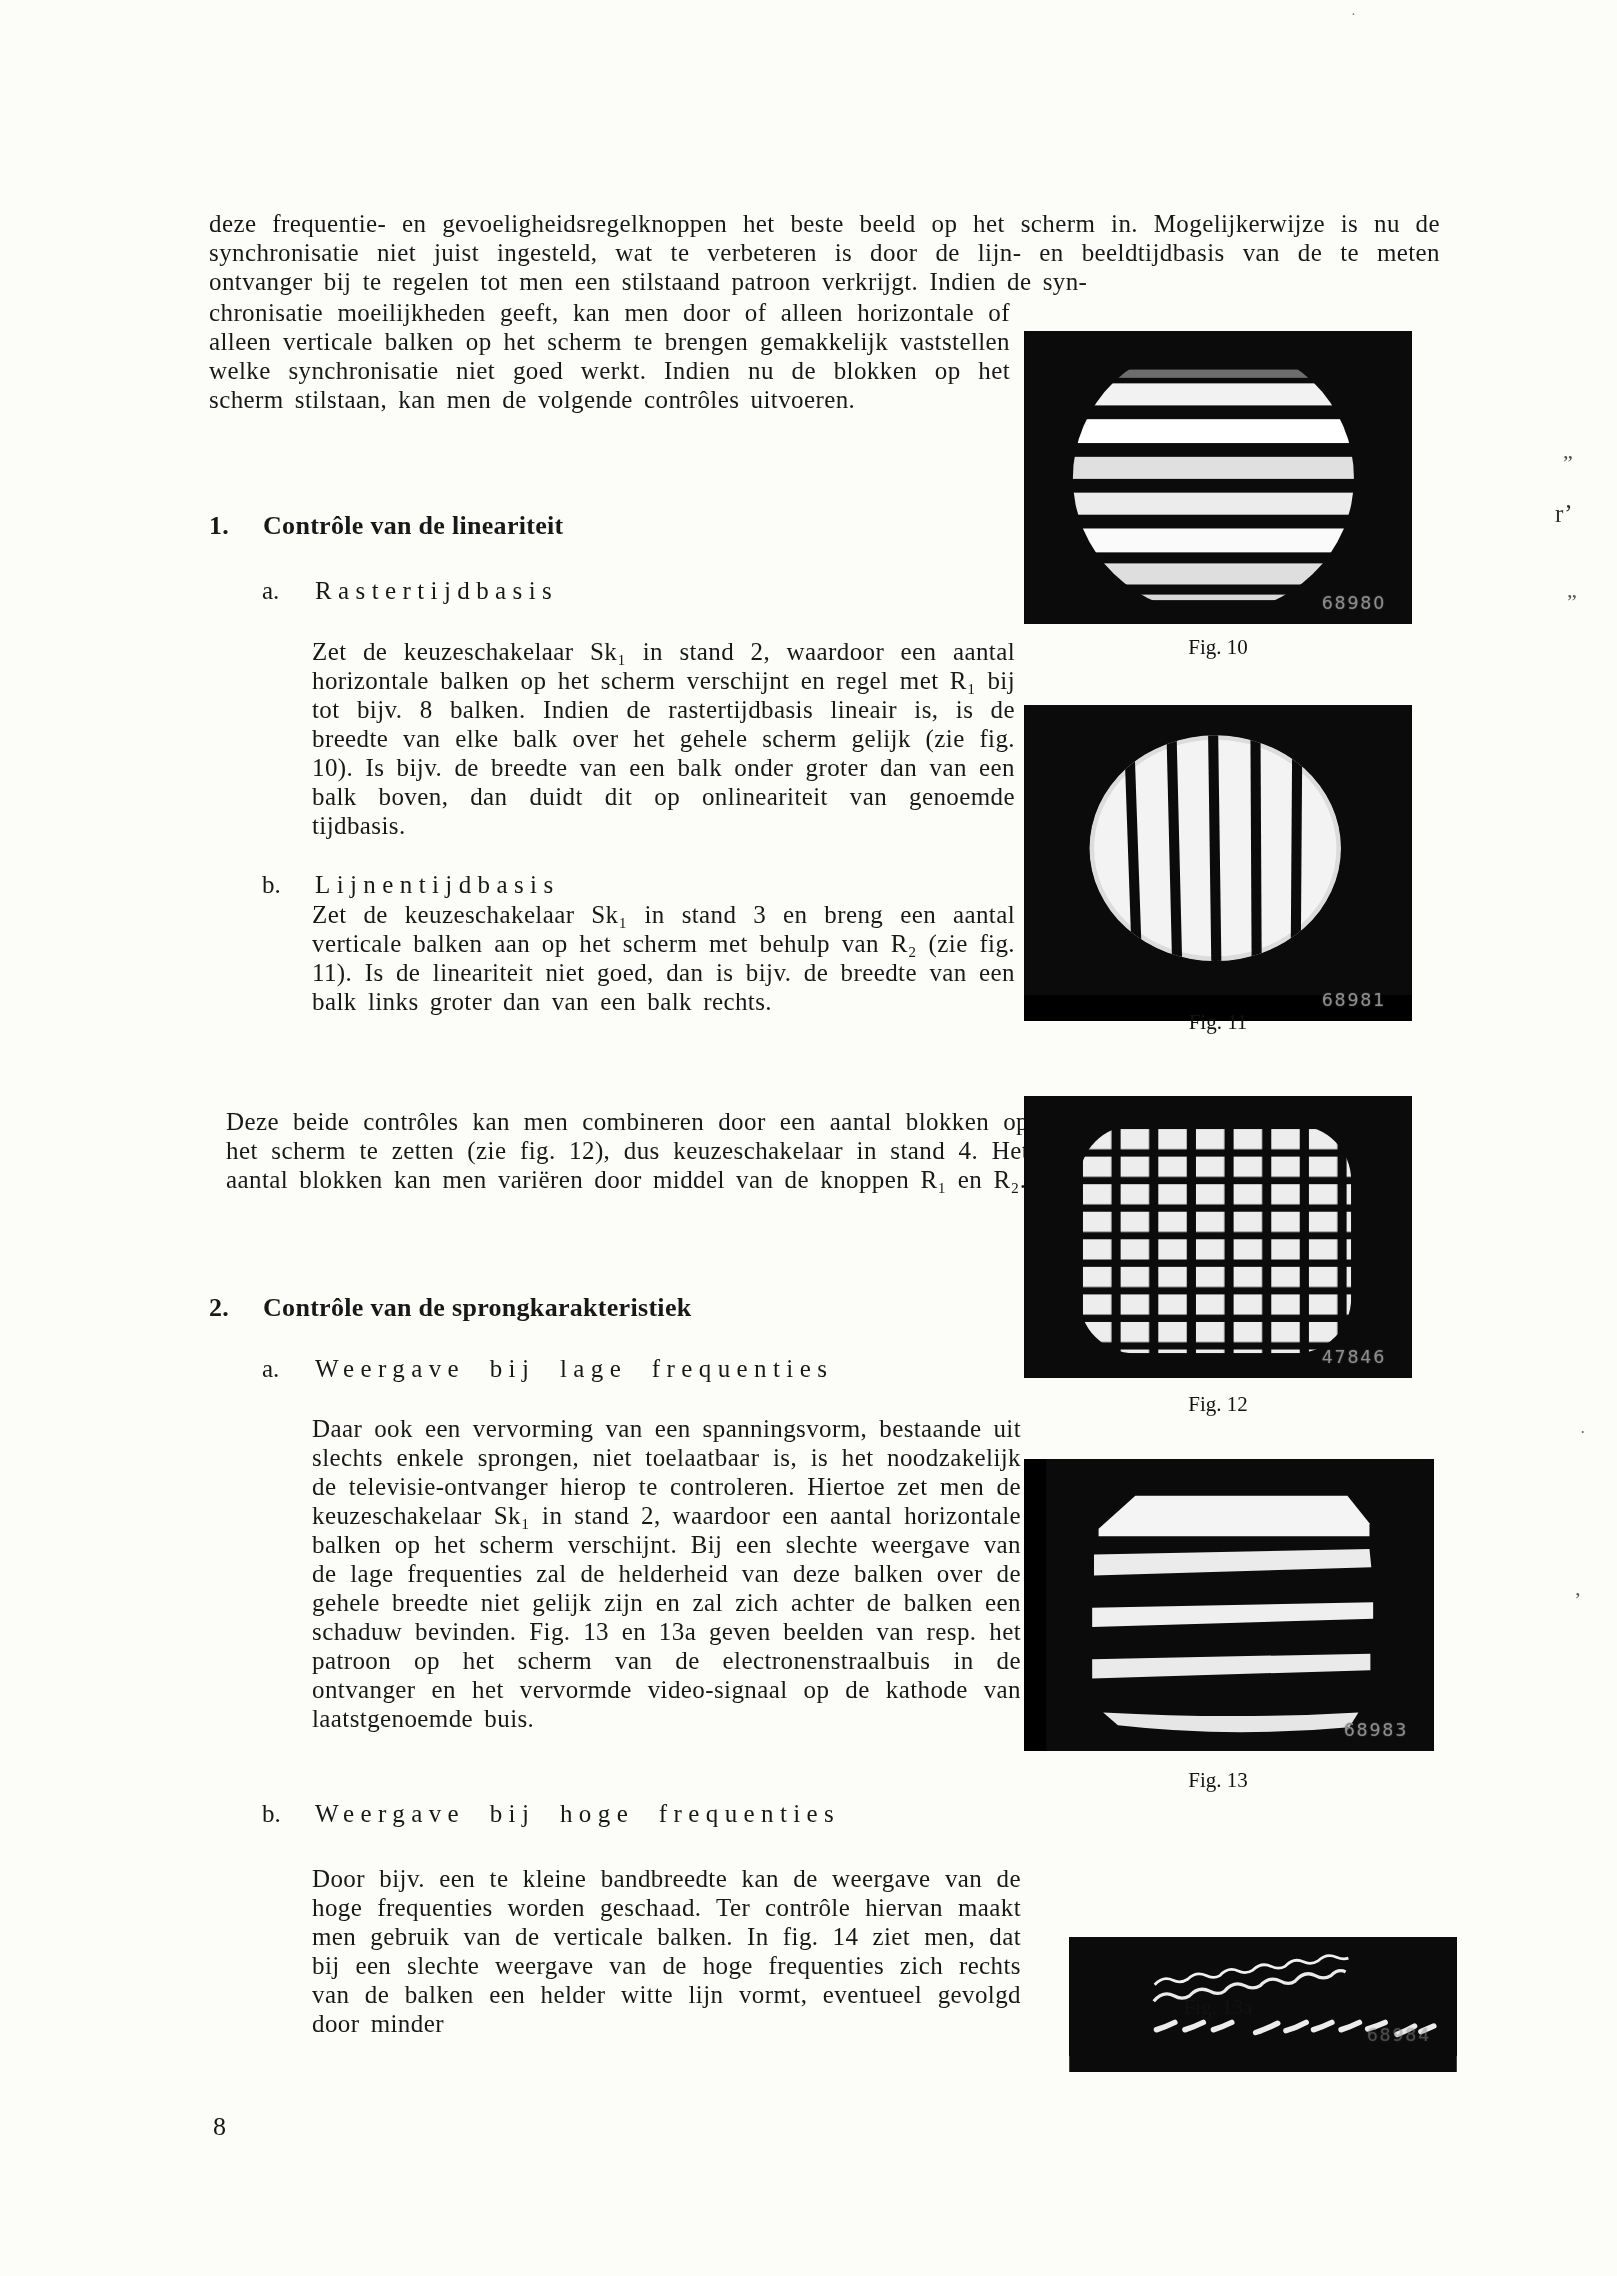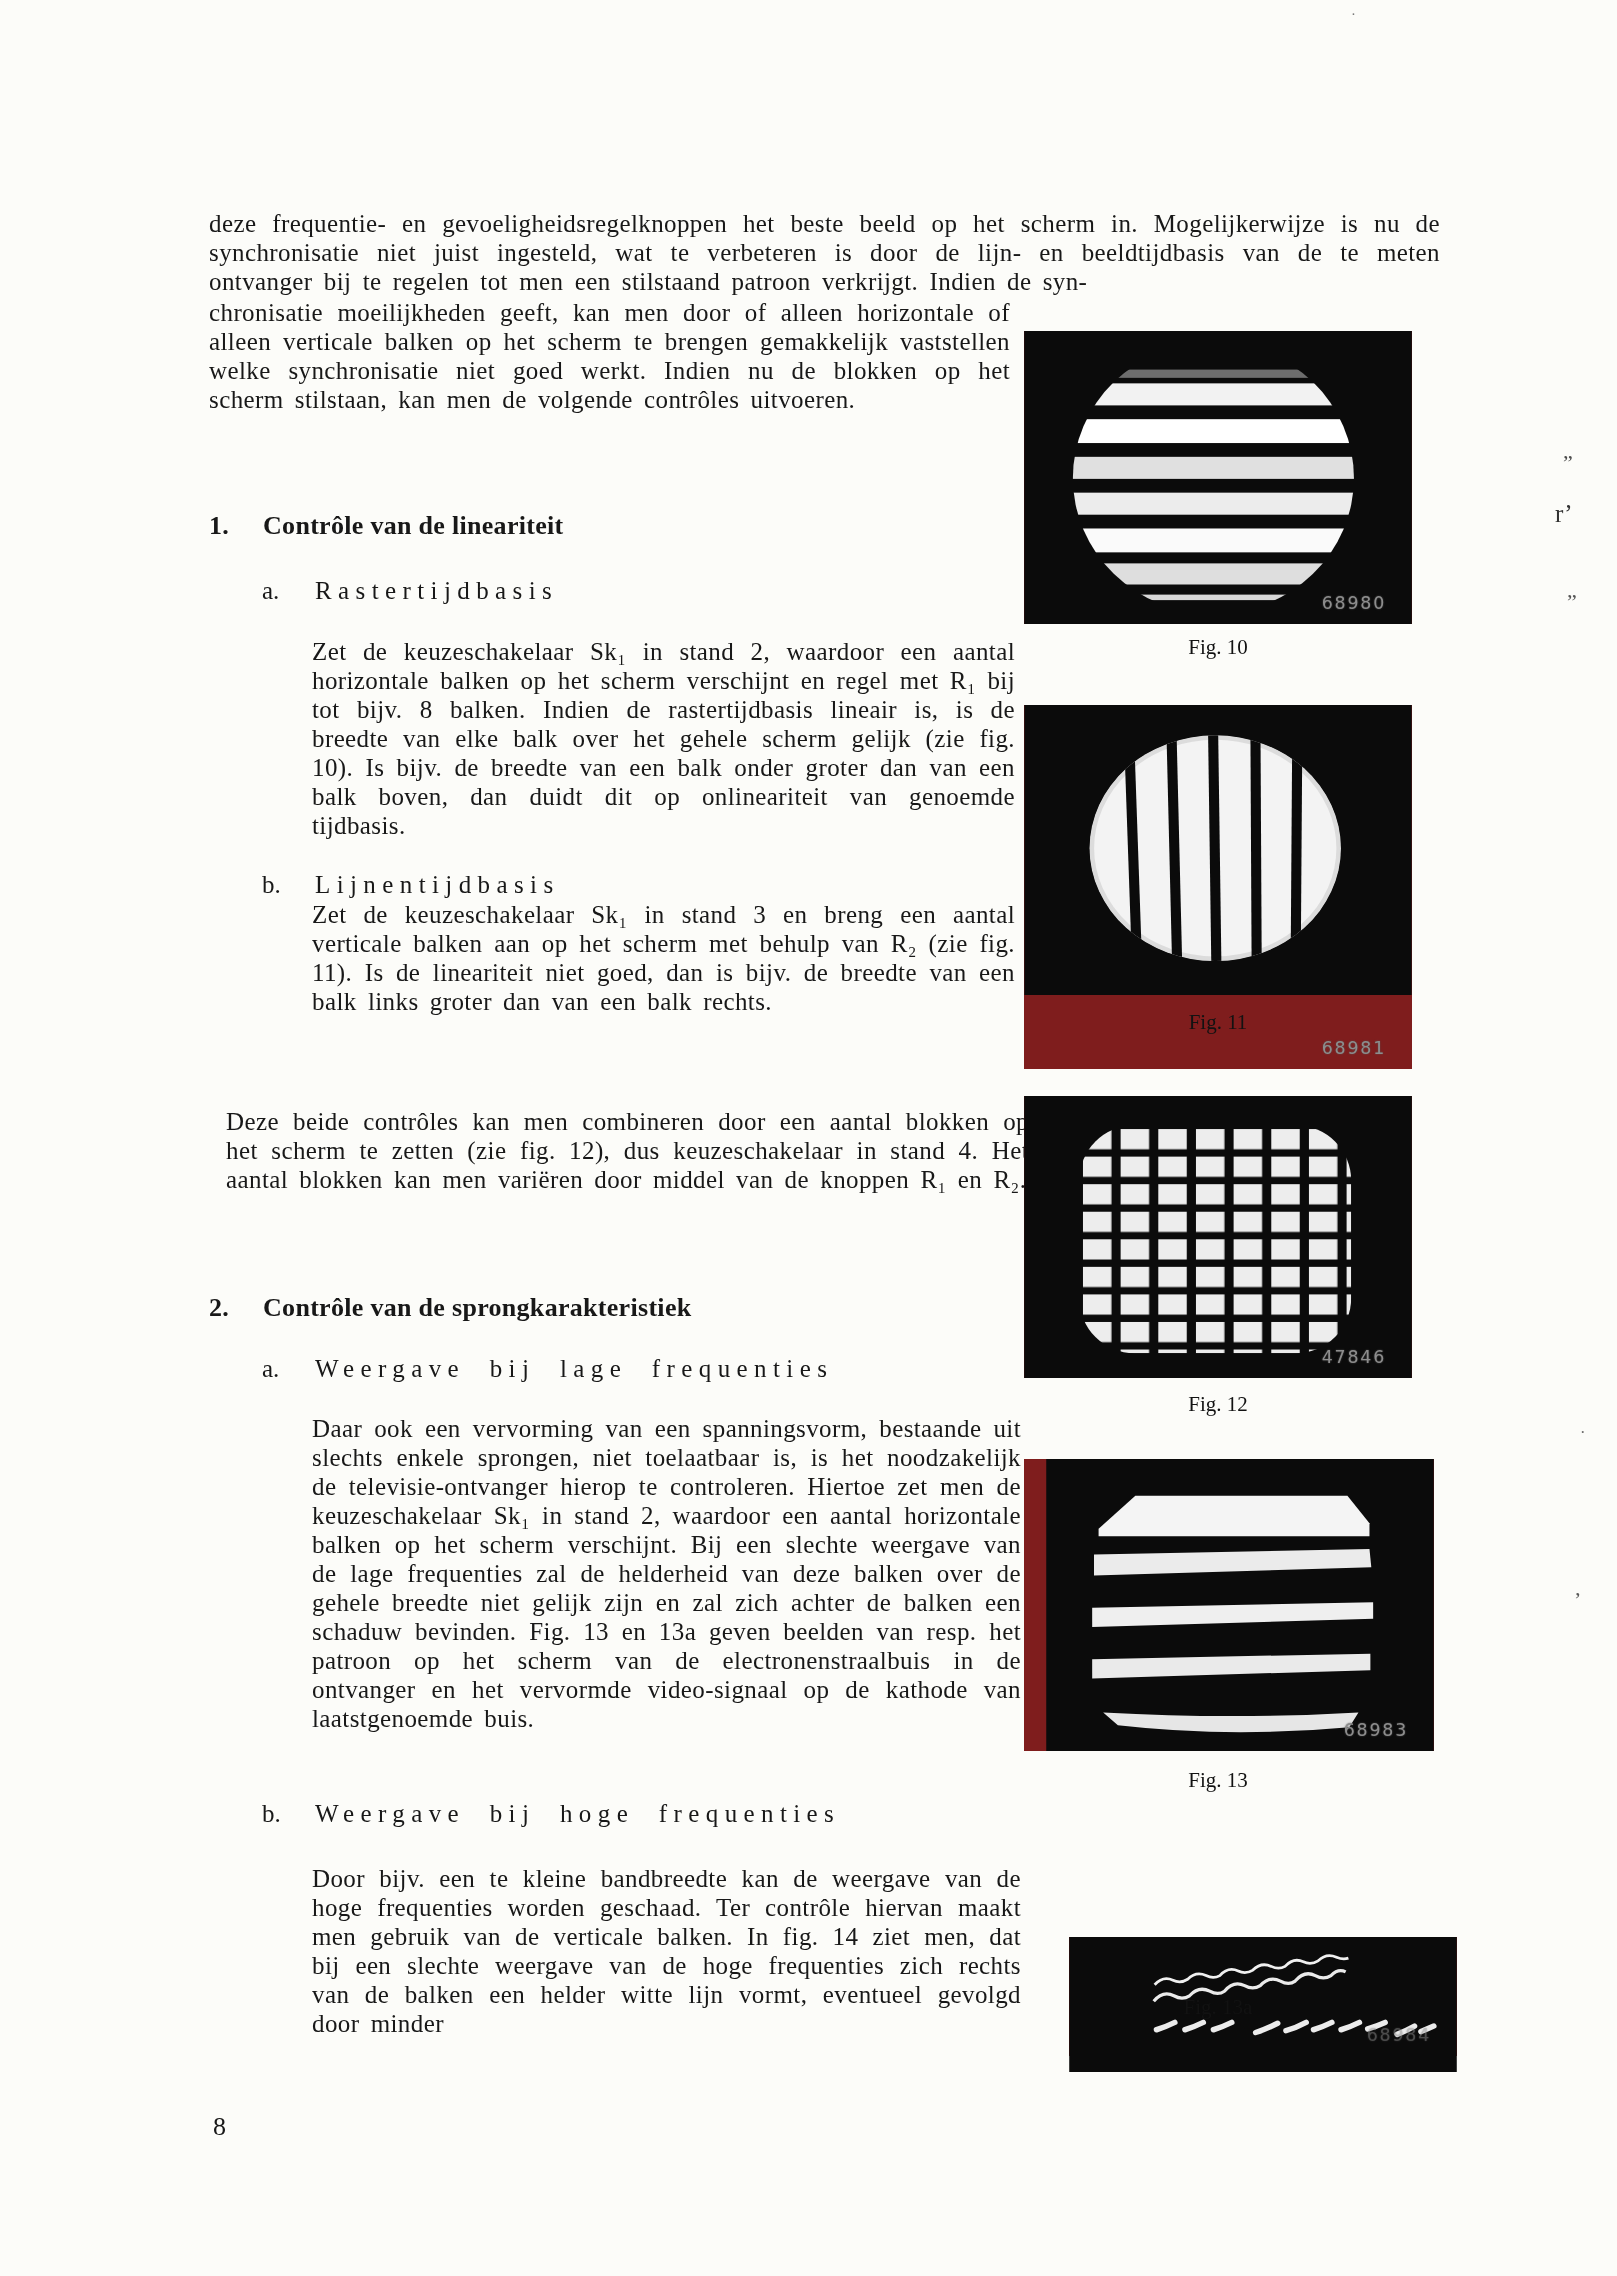--- a/index.html
+++ b/index.html
@@ -22,21 +22,21 @@
   }
   .sec-head .num{width:54px;flex:0 0 auto;}
   .sub-head{
     position:absolute;display:flex;
     font-size:25px;
   }
   .sub-head .num{width:53px;flex:0 0 auto;}
   .sub-head .title{letter-spacing:6.4px;word-spacing:12px;}
   .fig-img{
     position:absolute;left:1024px;width:388px;
-    background:#7f1d1d;
+    background:#000000;
     text-decoration:underline;
   }
   .fig-img svg{display:block;}
   .photo-id{
     position:absolute;right:26px;bottom:11px;
     font-family:"DejaVu Sans","Liberation Sans",sans-serif;
     font-size:17.4px;color:#8d8d8d;letter-spacing:1.8px;
     text-shadow:0 0 1.8px #5a5a5a;
   }
   .photo-id.dim{opacity:.5;}
@@ -118,21 +118,21 @@
       <rect x="30" y="176" width="360" height="24" fill="#ececec"></rect>
       <rect x="30" y="215" width="360" height="26" fill="#fafafa"></rect>
       <rect x="30" y="253" width="360" height="23" fill="#dedede"></rect>
       <rect x="55" y="287" width="310" height="6" fill="#d8d8d8"></rect>
     </g>
   </svg>
   <span class="photo-id">68980</span>
 </div>
 <div class="fig-caption" style="top:635px;">Fig. 10</div>
 
-<div class="fig-img" style="top:705px;height:364px;">
+<div class="fig-img" style="top:705px;height:316px;">
   <svg width="388" height="290" viewBox="0 0 422 316">
     <rect width="422" height="316" fill="#0b0b0b"></rect>
     <defs>
         <clipPath id="scr11">
           <ellipse cx="208" cy="156" rx="137" ry="123"></ellipse>
         </clipPath>
       </defs>
     <g clip-path="url(#scr11)">
       <ellipse cx="208" cy="156" rx="137" ry="123" fill="#f3f3f3"></ellipse>
       <ellipse cx="208" cy="156" rx="137" ry="123" fill="none" stroke="#cdcdcd" stroke-width="10" opacity=".6"></ellipse>

